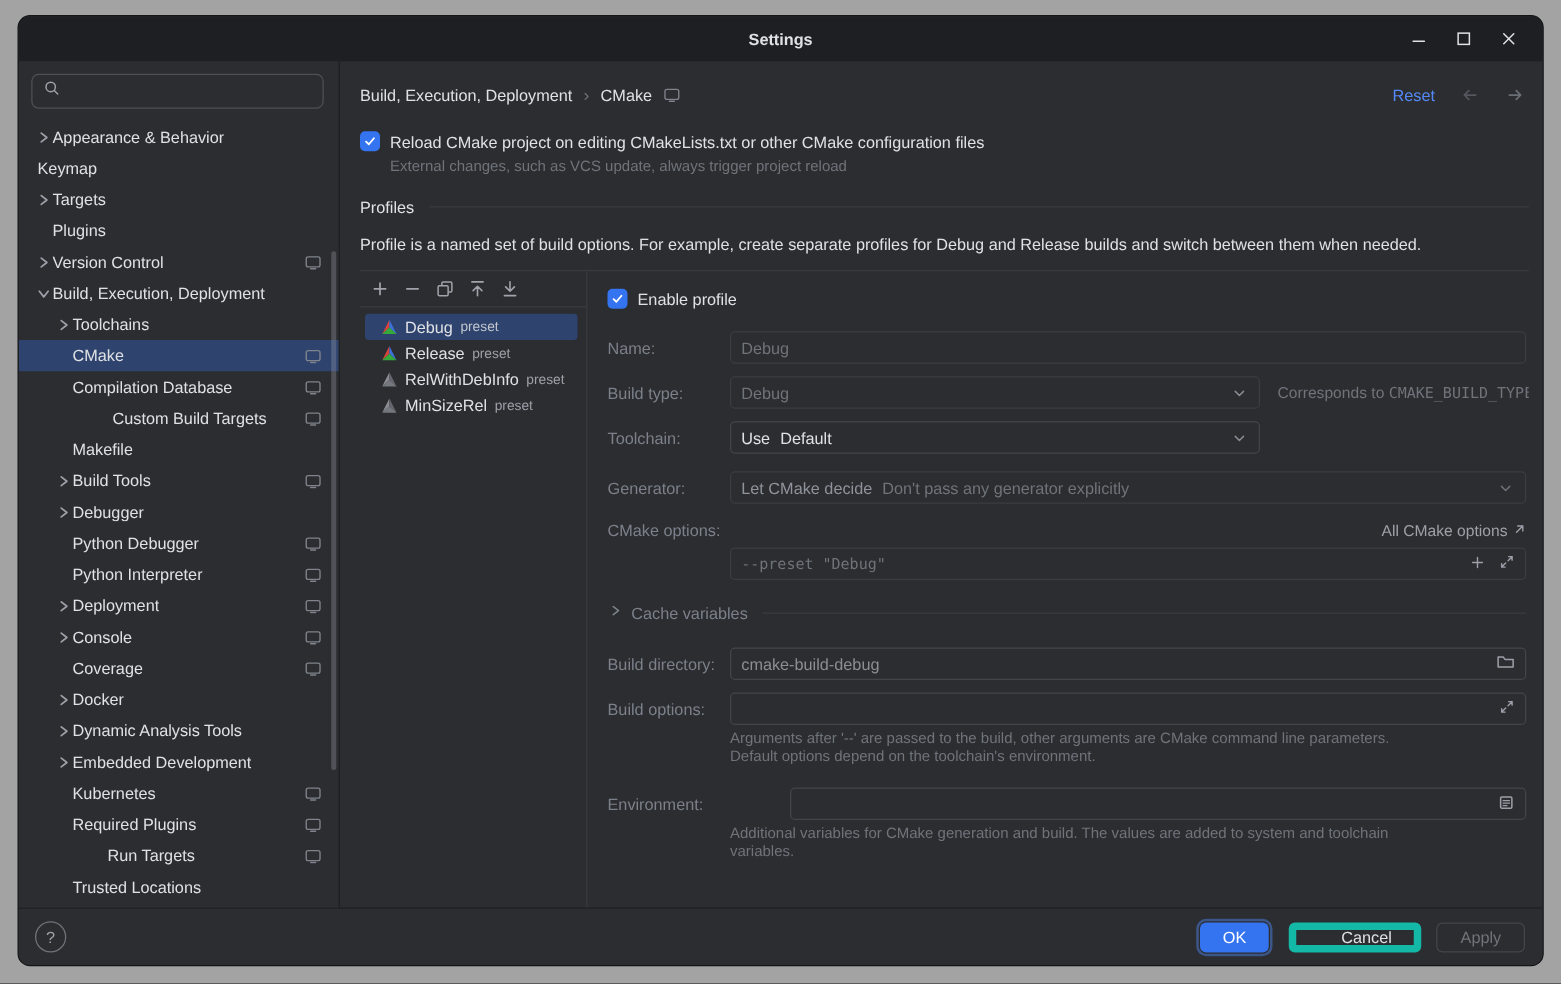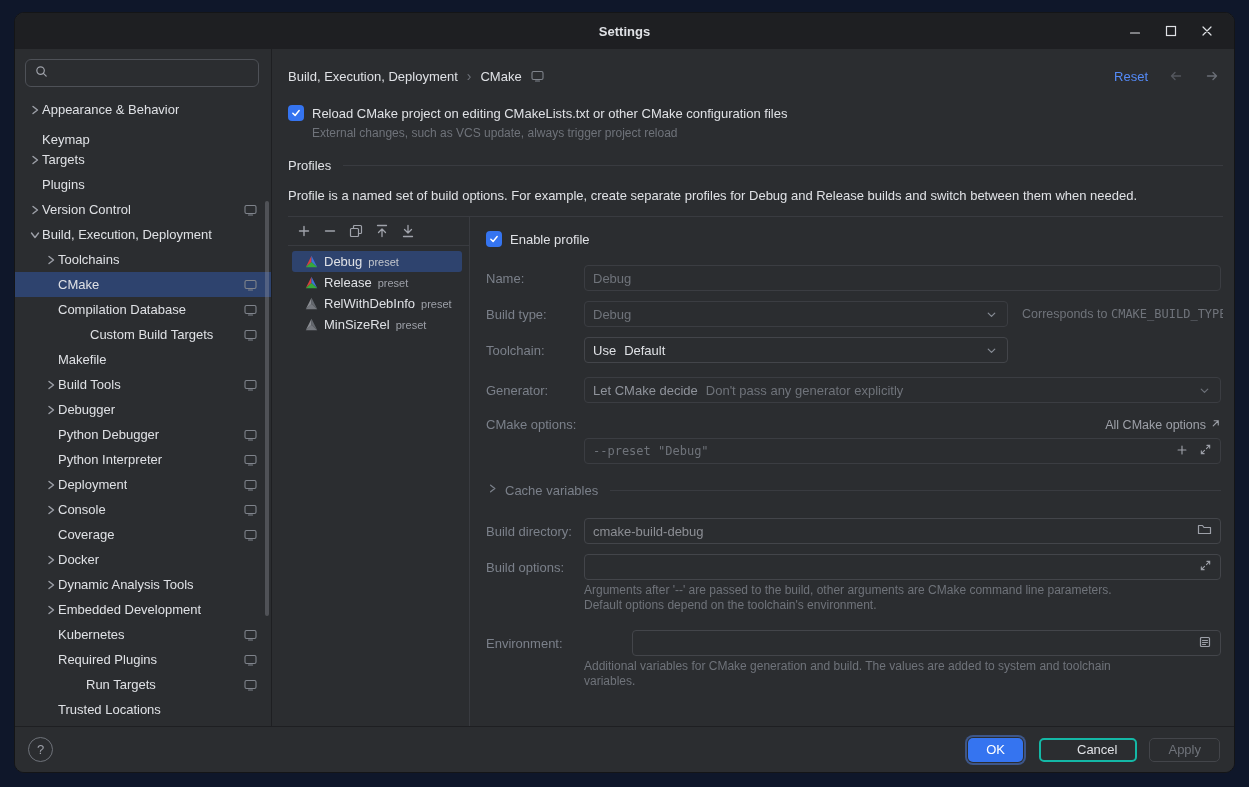--- a/index.html
+++ b/index.html
@@ -1,16 +1,16 @@
 <!DOCTYPE html>
 <html><head>
 <meta charset="utf-8">
 <style>
   html,body{margin:0;padding:0;background:#000;}
-  .stage{position:relative;width:1249px;height:787px;background:#0f172a;font-family:"Liberation Sans",sans-serif;overflow:hidden;}
+  .stage{position:relative;width:1249px;height:787px;background:#a3a3a3;font-family:"Liberation Sans",sans-serif;overflow:hidden;}
   .window{position:absolute;left:14px;top:12px;right:14px;bottom:14px;background:#2b2d30;border-radius:10px;border:1px solid #141517;display:flex;flex-direction:column;overflow:hidden;}
   
   .titlebar{height:36px;background:#1e1f22;position:relative;display:flex;align-items:center;justify-content:center;flex-shrink:0;}
   .title{color:#dfe1e5;font-size:13px;font-weight:bold;}
   .win-controls{position:absolute;right:16px;top:0;height:100%;display:flex;align-items:center;gap:14px;}
   .wc{width:22px;height:22px;display:inline-flex;align-items:center;justify-content:center;cursor:default;}
   
   .bodyrow{flex:1;display:flex;min-height:0;}
   .sidebar{width:256px;flex-shrink:0;background:#2b2d30;border-right:1px solid #1e1f22;position:relative;display:flex;flex-direction:column;}
   .searchbox{margin:10px 12px 6px 10px;height:26px;border:1px solid #4e5157;border-radius:6px;display:flex;align-items:center;padding:0 8px;gap:6px;background:#2b2d30;}
@@ -71,21 +71,21 @@
   .cache-row .hline{margin-left:6px;}
   .sub-hint{margin:3px 0 0 98px;color:#6f737a;font-size:12px;line-height:15px;}
   .env-hint{max-width:570px;}
   .mt14{margin-top:14px;}
   
   .footer{height:45px;flex-shrink:0;border-top:1px solid #1e1f22;display:flex;align-items:center;padding:0 14px 0 13px;background:#2b2d30;}
   .help-btn{width:23px;height:23px;border-radius:50%;border:1px solid #6f737a;color:#9da0a8;display:flex;align-items:center;justify-content:center;font-size:13px;cursor:pointer;}
   .foot-spacer{flex:1;}
   .btn{height:24px;border-radius:5px;font-size:13px;display:inline-flex;align-items:center;justify-content:center;padding:0 18px;cursor:pointer;box-sizing:border-box;font-family:"Liberation Sans",sans-serif;}
   .btn-ok{background:#3574f0;color:#fff;box-shadow:0 0 0 1px #2b2d30,0 0 0 3px rgba(84,138,247,0.45);}
-  .btn-cancel{border:2px solid #14b8a6;color:#dfe1e5;margin-left:16px;padding-left:36px;}
+  .btn-cancel{border:6px solid #14b8a6;color:#dfe1e5;margin-left:16px;padding-left:36px;}
   .btn-apply{border:1px solid #43454a;color:#6f737a;margin-left:12px;}
 </style>
 </head>
 <body>
 
 <div class="stage">
   <div class="window">
 
     <div class="titlebar">
       <div class="title">Settings</div>
@@ -120,21 +120,21 @@
         </div>
         <div class="tree">
             <div class="tree-row" style="padding-left: 12px;">
               <span class="chev">
                 <svg width="14" height="14" viewBox="0 0 14 14">
                   <polyline points="5 3.5 9.5 7 5 10.5" fill="none" stroke="#9da0a8" stroke-width="1.4" stroke-linecap="round" stroke-linejoin="round"></polyline>
                 </svg>
               </span>
               <span class="tree-label">Appearance &amp; Behavior</span>
             </div>
-            <div class="tree-row" style="padding-left: 12px; align-items: flex-end;">
+            <div class="tree-row" style="padding-left: 0;">
               <span class="chev"></span>
               <span class="tree-label">Keymap</span>
             </div>
             <div class="tree-row" style="padding-left: 12px;">
               <span class="chev">
                 <svg width="14" height="14" viewBox="0 0 14 14">
                   <polyline points="5 3.5 9.5 7 5 10.5" fill="none" stroke="#9da0a8" stroke-width="1.4" stroke-linecap="round" stroke-linejoin="round"></polyline>
                 </svg>
               </span>
               <span class="tree-label">Targets</span>

